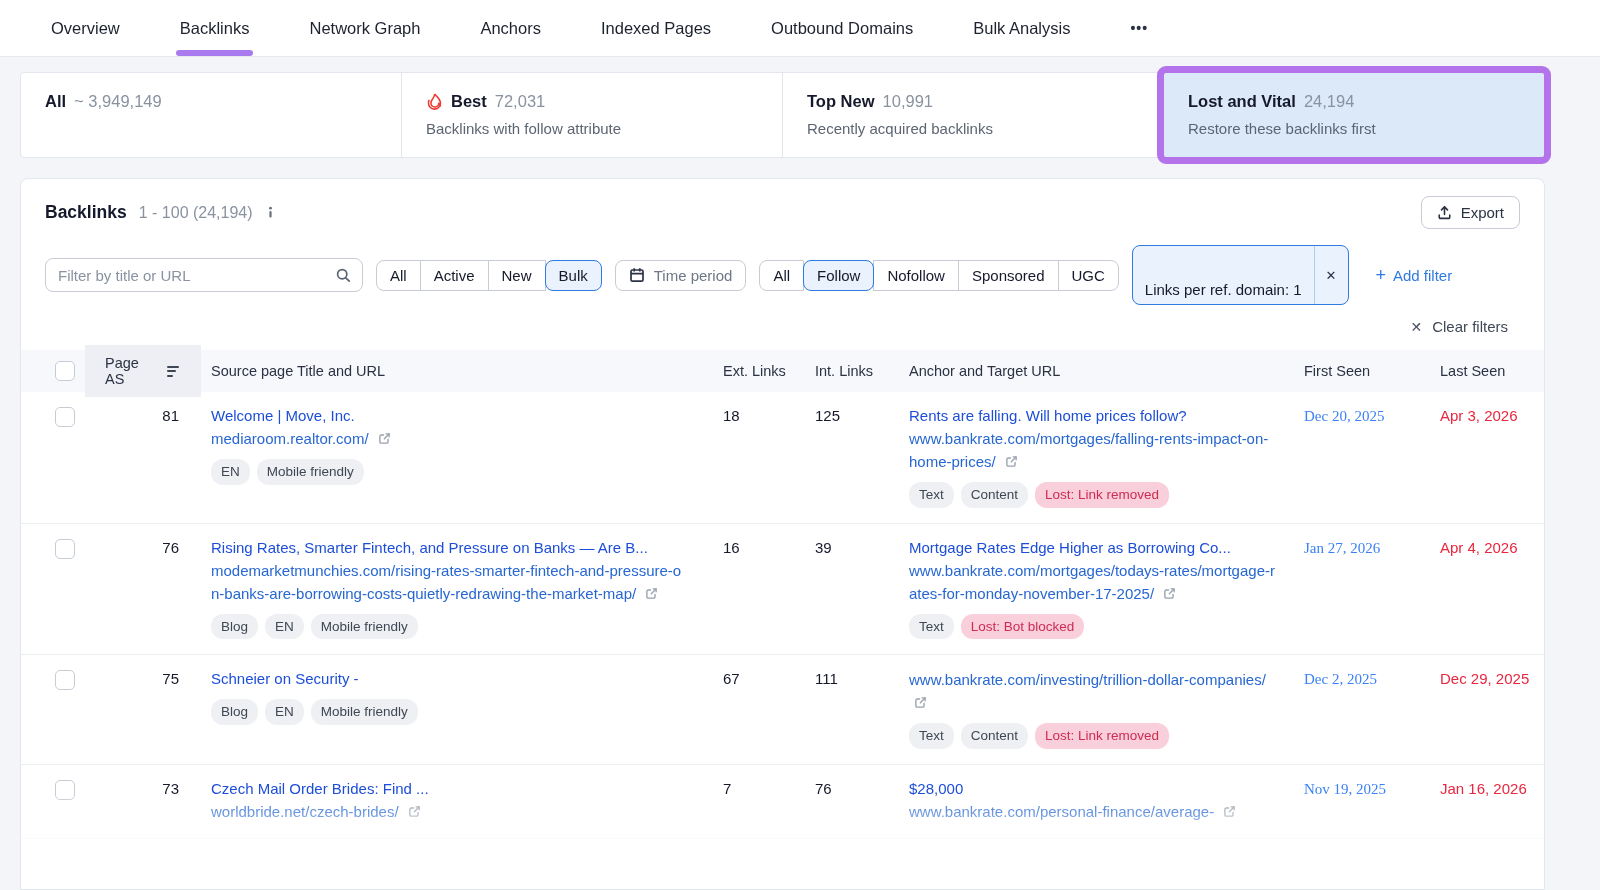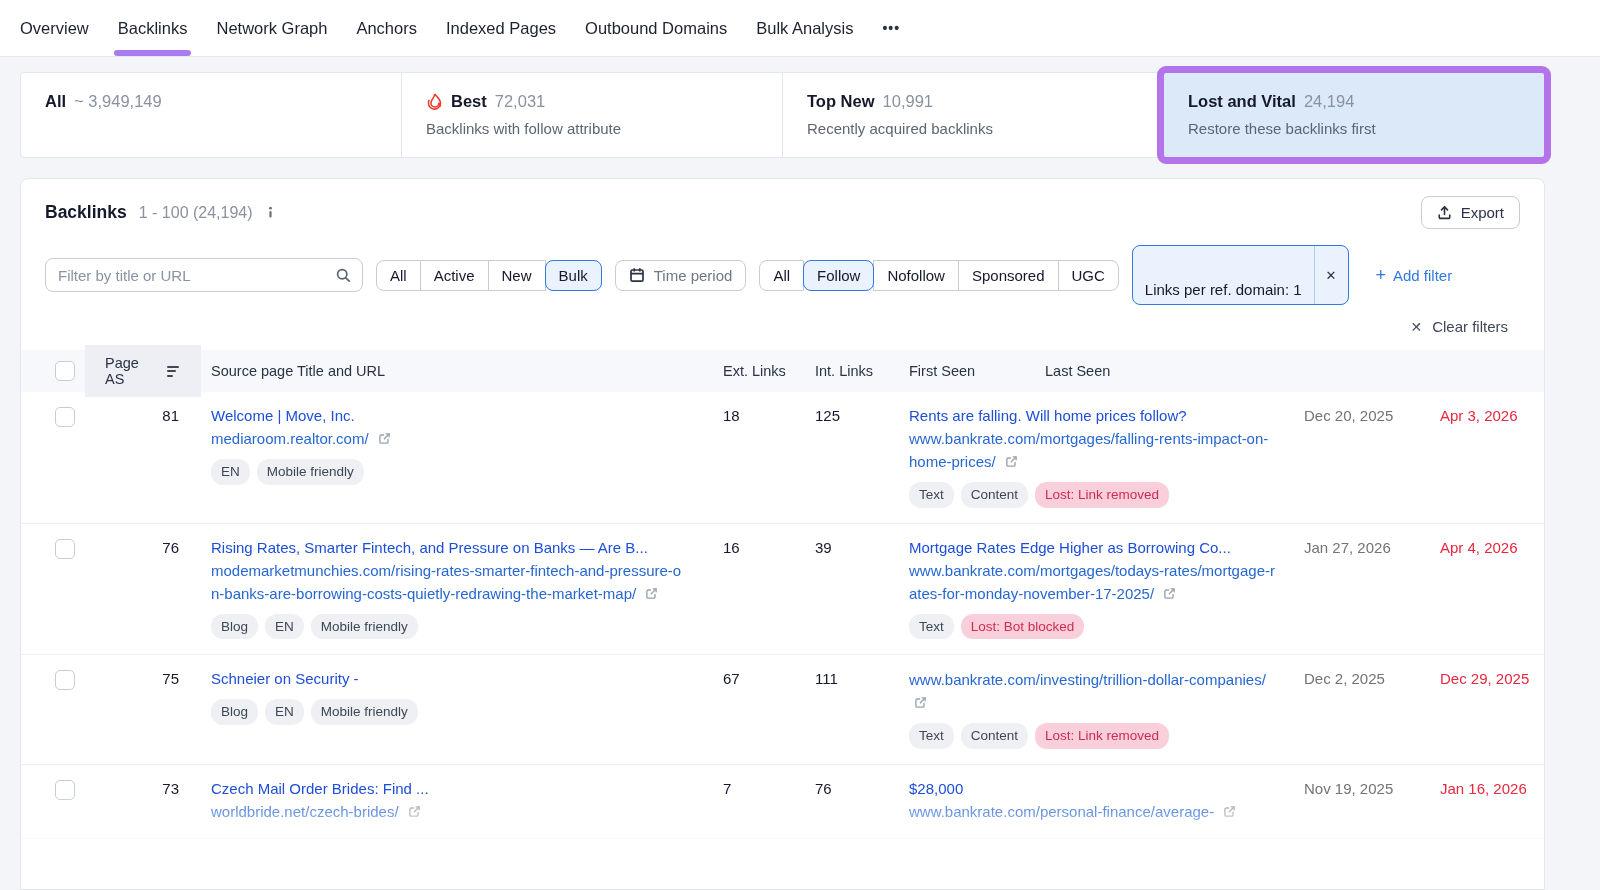--- a/index.html
+++ b/index.html
@@ -10,21 +10,21 @@
     color:#15192b;
     font-size:15px;
   }
   
   .topnav {
     height:57px; background:#fff; border-bottom:1px solid #e7e9ee;
     display:flex; align-items:stretch; padding:0 20px; gap:29px;
   }
   .tab {
     display:flex; align-items:center; font-size:16.5px; color:#1d222f;
-    position:relative; cursor:pointer; white-space:nowrap;
+    position:relative; cursor:pointer; white-space:nowrap;margin-left:31px;
   }
   .tab.active::after {
     content:""; position:absolute; left:-4px; right:-4px; bottom:0;
     height:6px; border-radius:3px; background:#a97bee;
   }
   .tab-more { font-size:14px; font-weight:bold; letter-spacing:1px; color:#2b3244; }
   
   .cards {
     margin:15px 55px 0 20px; height:86px; display:flex;
     background:#fff; border:1px solid #e3e6ec; border-radius:4px;
@@ -140,21 +140,21 @@
     cursor:pointer;
   }
   .ext-ico { display:inline-block; vertical-align:-1px; margin-left:5px; cursor:pointer; }
   .badges { display:flex; gap:7px; margin-top:9px; flex-wrap:wrap; }
   .badge {
     background:#eef0f3; color:#3f4754; font-size:13.5px; line-height:1;
     padding:6px 10px; border-radius:12px; white-space:nowrap;
   }
   .badge.lost { background:#f9cfdb; color:#ce2b52; }
   .num { font-size:15px; line-height:22px; color:#15192b; }
-  .date-first { font-size:15px; line-height:22px; color:#737373; white-space:nowrap; }
+  .date-first { font-size:15px; line-height:22px; color:#3b82f6; white-space:nowrap;font-family:Liberation Serif, serif; }
   .date-last  { font-size:15px; line-height:22px; color:#e8273f; white-space:nowrap; }
   .fade-overlay {
     position:absolute; left:0; right:0; bottom:0; height:96px; z-index:5;
     background:linear-gradient(to bottom, rgba(255,255,255,0) 0%, rgba(255,255,255,0.85) 55%, #ffffff 100%);
     pointer-events:none;
   }
   svg { display:block; }
 </style>
 </head>
 <body>
@@ -292,20 +292,21 @@
       <div class="checkbox"></div>
     </div>
   <div class="col-as">Page AS<span class="sort-icon">
           <i></i>
           <i></i>
           <i></i>
         </span></div>
       <div class="col-source">Source page Title and URL</div>
       <div class="col-ext">Ext. Links</div>
       <div class="col-int">Int. Links</div>
+      <div class="col-anchor">Anchor and Target URL</div>
       <div class="col-first">First Seen</div>
       <div class="col-last">Last Seen</div>
     </div>
 
   <div class="rows" id="rows">
       <div class="row">
         <div class="col-check">
           <div class="checkbox"></div>
         </div>
         <div class="col-as num">81</div>

